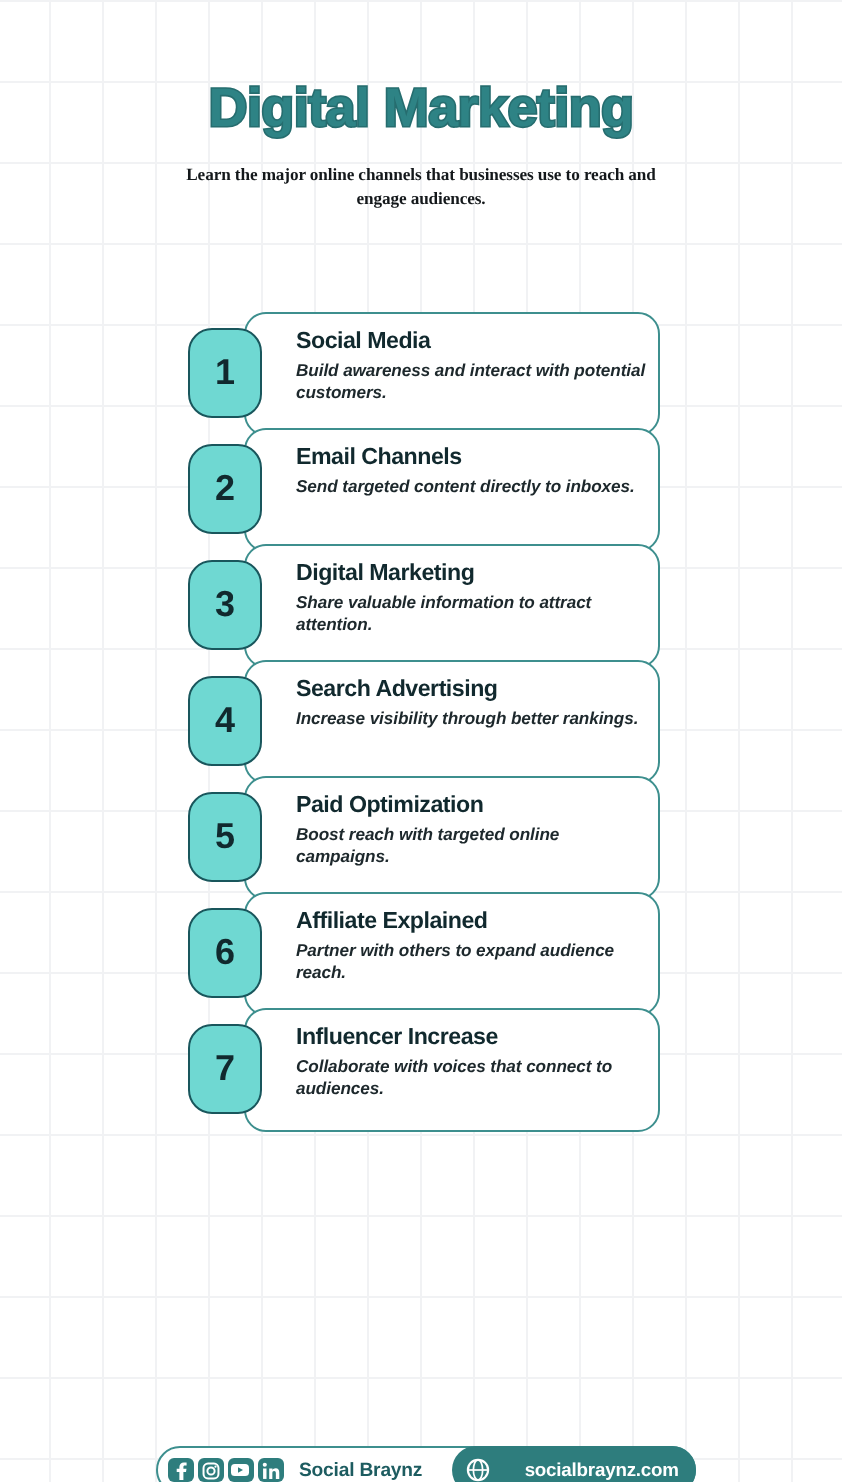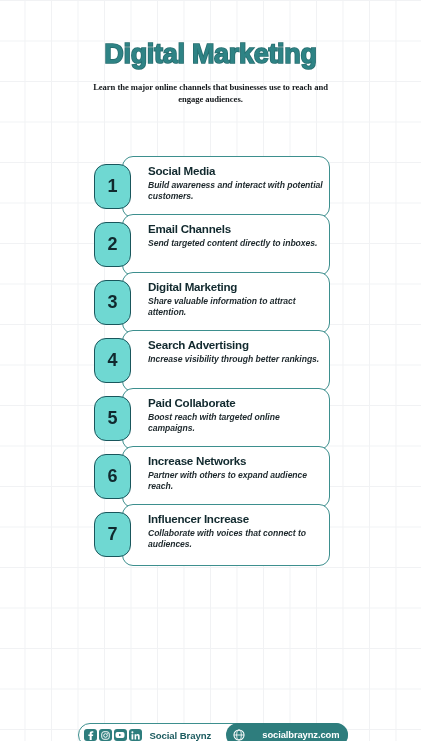--- a/index.html
+++ b/index.html
@@ -227,31 +227,31 @@
           <div class="card-title">Search Advertising</div>
           <div class="card-desc">Increase visibility through better rankings.</div>
         </div>
       </div>
       <div class="badge">4</div>
     </div>
 
     <div class="card-row">
       <div class="card-body">
         <div class="card-text">
-          <div class="card-title">Paid Collaborate</div>
+          <div class="card-title">Paid Optimization</div>
           <div class="card-desc">Boost reach with targeted online campaigns.</div>
         </div>
       </div>
       <div class="badge">5</div>
     </div>
 
     <div class="card-row">
       <div class="card-body">
         <div class="card-text">
-          <div class="card-title">Increase Networks</div>
+          <div class="card-title">Affiliate Explained</div>
           <div class="card-desc">Partner with others to expand audience reach.</div>
         </div>
       </div>
       <div class="badge">6</div>
     </div>
 
     <div class="card-row">
       <div class="card-body">
         <div class="card-text">
           <div class="card-title">Influencer Increase</div>

